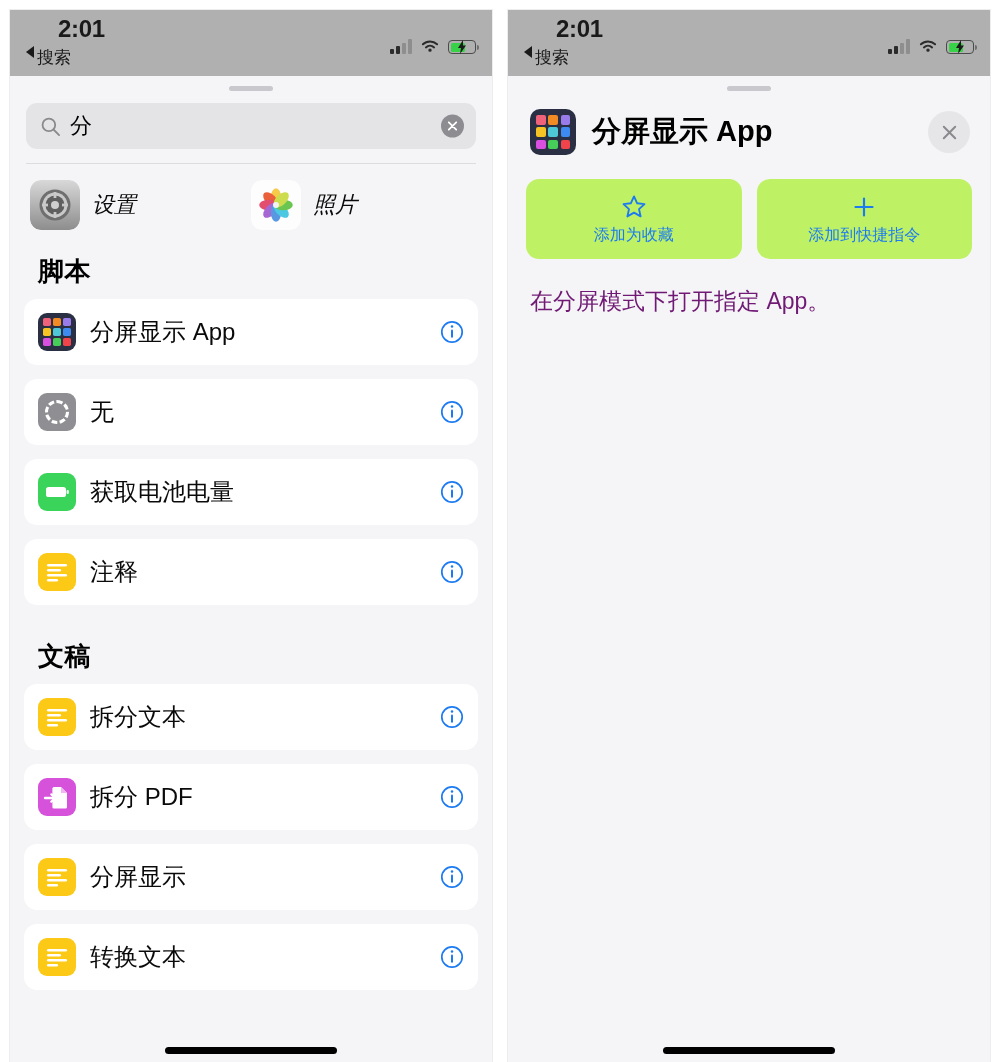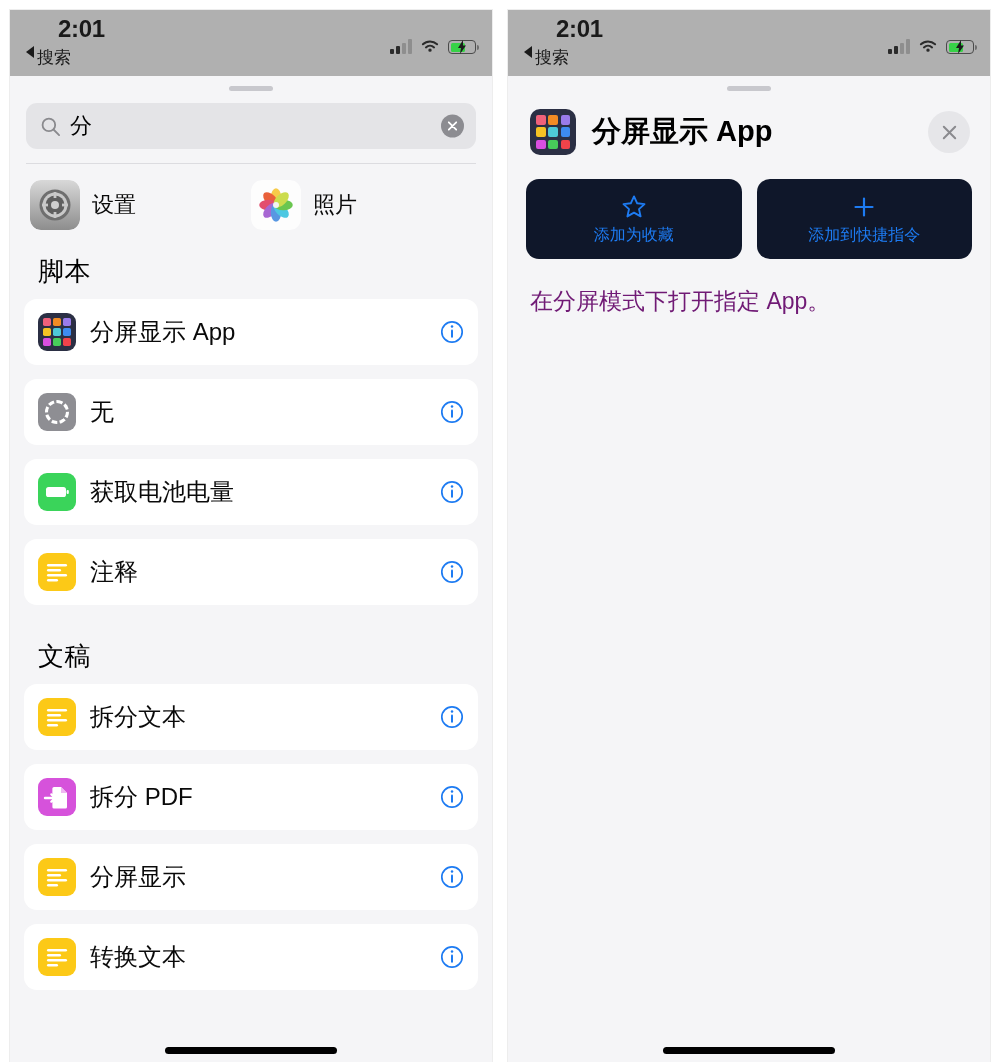--- a/index.html
+++ b/index.html
@@ -148,32 +148,33 @@
     height: 1px; background: #dcdce0;
     margin-top: 14px;
   }
 
   
   .apps-row {
     display: flex;
     align-items: flex-start;
     padding: 16px 20px 4px 20px;
     gap: 0;
+    font-style: italic;
   }
   .app-cell {
     display: flex; align-items: center; gap: 12px;
     flex: 1 1 0;
   }
   .app-cell .aicon { width: 50px; height: 50px; flex: 0 0 auto; border-radius: 11px; overflow:hidden; }
   .app-cell .alabel { font-size: 22px; color: #0a0a0a; white-space: nowrap; }
 
   
   .sec-title {
     font-size: 26px;
-    font-weight: normal;
+    font-weight: bold;
     color: #000;
     padding: 20px 0 10px 28px;
     letter-spacing: 0.5px;
   }
 
   
   .list { padding: 0 14px; }
   .row {
     background: #ffffff;
     border-radius: 13px;
@@ -228,21 +229,21 @@
   }
   .close-btn svg { width: 19px; height: 19px; }
 
   .action-row {
     display: flex;
     gap: 15px;
     padding: 24px 18px 0 18px;
   }
   .action-card {
     flex: 1 1 0;
-    background: #0f172a;
+    background: #bef264;
     border-radius: 13px;
     height: 80px;
     display: flex;
     flex-direction: column;
     align-items: center;
     justify-content: center;
     gap: 4px;
     cursor: pointer;
   }
   .action-card .acicon { height: 28px; display:flex; align-items:center; justify-content:center; }

